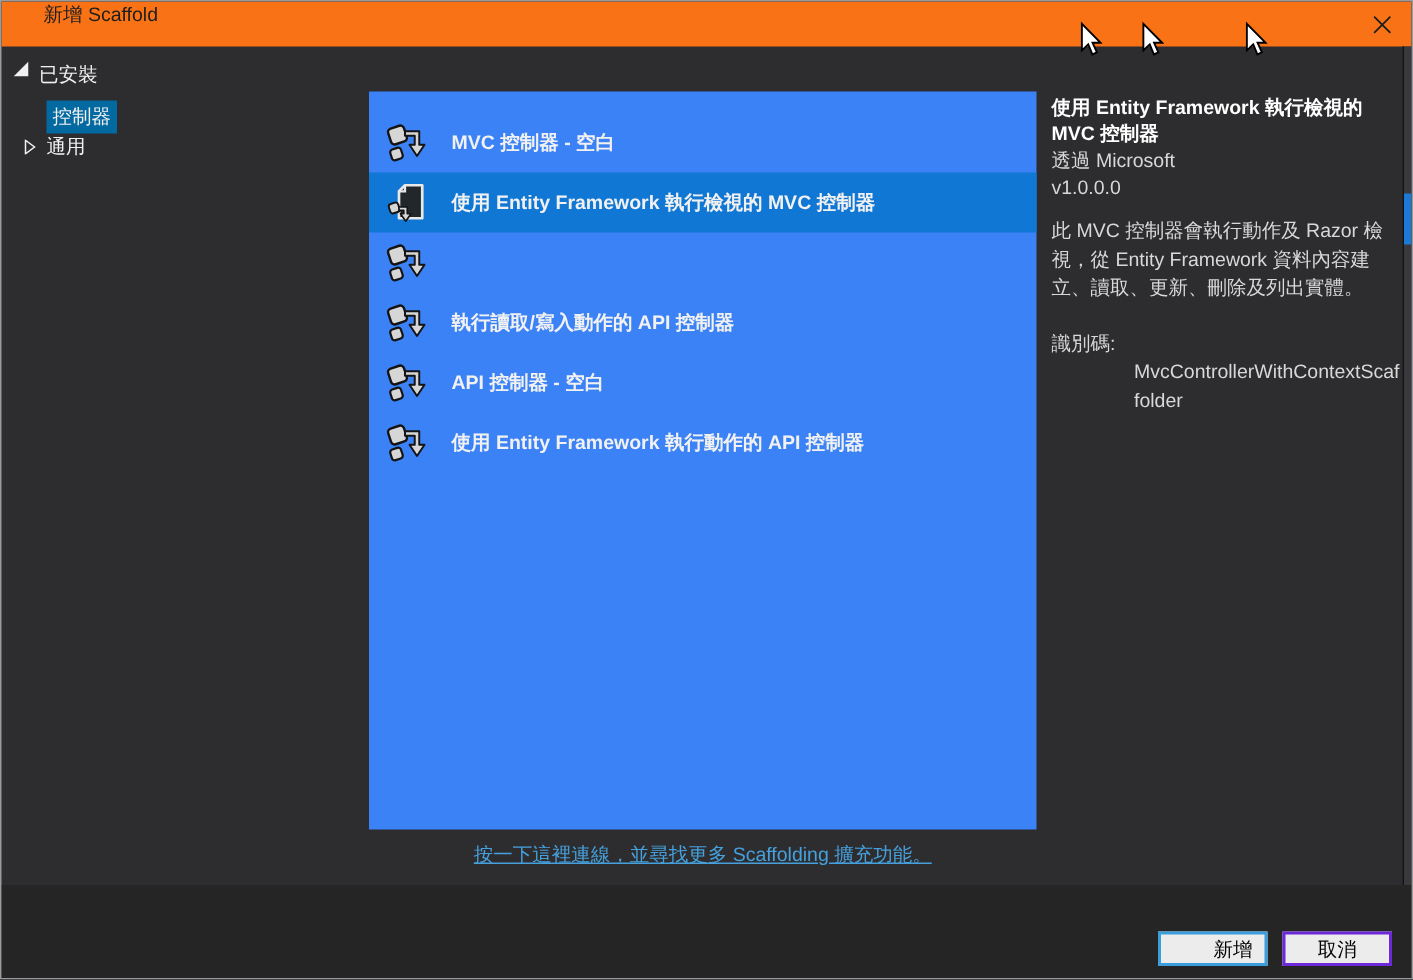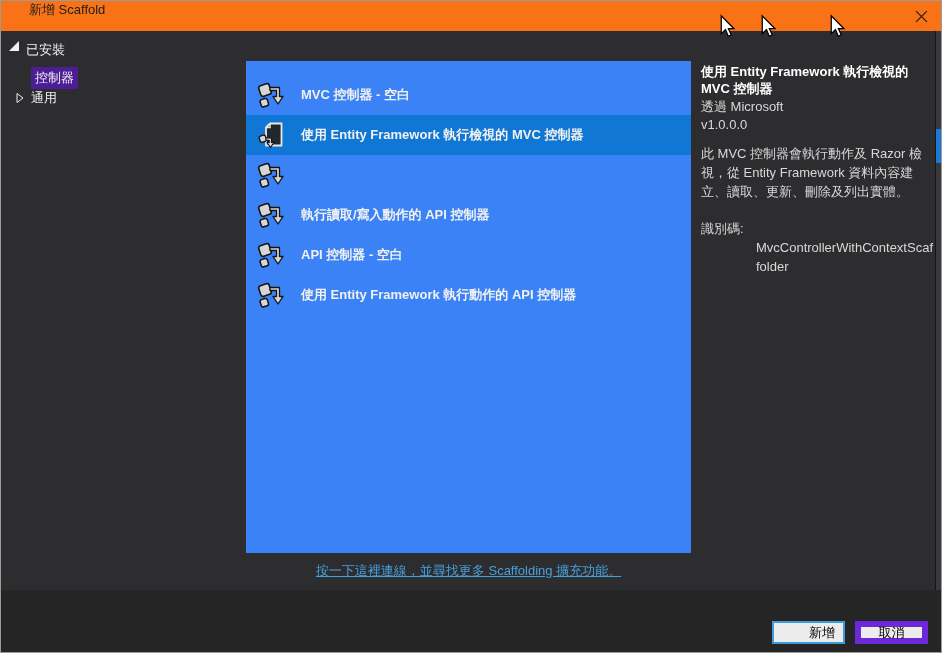--- a/index.html
+++ b/index.html
@@ -8,21 +8,21 @@
 
   
   .titlebar { position:absolute; top:0; left:0; width:100%; height:30px; background:#f97316; display:flex; align-items:flex-start; padding:0 28px; }
   .titlebar .title { font-size:13px; color:#1e1e1e; }
   .close-btn { position:absolute; right:8px; top:4px; width:24px; height:22px; display:flex; align-items:center; justify-content:center; cursor:pointer; }
 
   
   .tree { position:absolute; top:30px; left:0; width:245px; color:#f1f1f1; font-size:13px; }
   .tree-root { display:flex; align-items:flex-start; gap:7px; padding:10px 0 0 8px; height:30px; cursor:pointer; }
   .tree-child { margin:6px 0 0 30px; display:inline-block; padding:2px 4px; cursor:pointer; }
-  .tree-child.selected { background:#4c1d95;font-family:Liberation Mono, monospace; }
+  .tree-child.selected { background:#0369a1;font-family:Liberation Mono, monospace; }
   .tree-child-row { display:flex; align-items:center; gap:7px; margin:0 0 0 15px; cursor:pointer; }
 
   
   .list { position:absolute; top:60px; left:245px; width:445px; height:492px; background:#3b82f6; padding-top:14px; }
   .row { height:40px; display:flex; align-items:center; padding-left:10px; cursor:pointer; }
   .row.selected { background:#1177d4; }
   .row .icon { width:30px; height:30px; flex:0 0 30px; display:flex; align-items:center; justify-content:center; }
   .row .row-label { margin-left:15px; font-size:13px; font-weight:bold; color:#f1f1f1; }
 
   
@@ -37,21 +37,21 @@
   .details .d-id { margin-top:18px; padding-left:55px; text-indent:-55px; overflow-wrap:break-word; line-height:19px; }
 
   
   .scroll-strip { position:absolute; top:30px; right:0; bottom:62px; width:6px; background:#39393d; border-left:1px solid #141416; }
   .scroll-thumb { position:absolute; top:98px; left:0; width:100%; height:34px; background:#1c7ad6; }
 
   
   .footer { position:absolute; bottom:0; left:0; width:100%; height:62px; background:#252526; }
   .btn { position:absolute; height:23px; width:73px; background:#ececec; color:#000; font-size:13px; font-family:"Liberation Sans", sans-serif; display:flex; align-items:center; justify-content:center; cursor:pointer; }
   .btn-add { right:96px; top:31px; border:2px solid #3a9ddc;padding-left:27px; }
-  .btn-cancel { right:13px; top:31px; border:6px solid #6d28d9; }
+  .btn-cancel { right:13px; top:31px; border:2px solid #6d28d9; }
 
   
   .cursor { position:absolute; width:15px; height:27px; pointer-events:none; }
 </style>
 </head>
 <body>
 
 <div class="dialog">
 
   <div class="titlebar">

